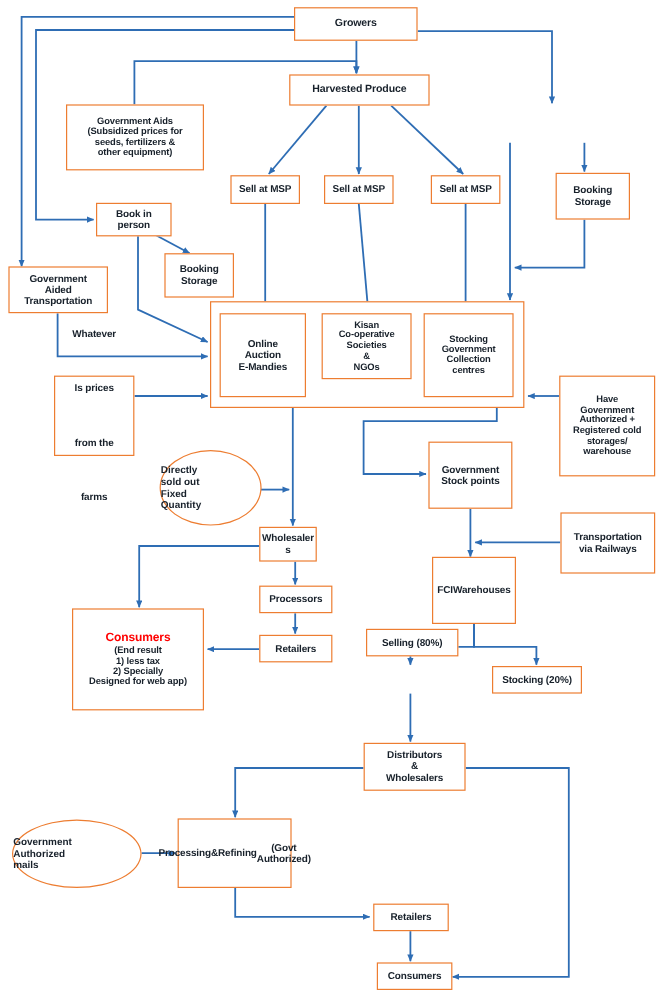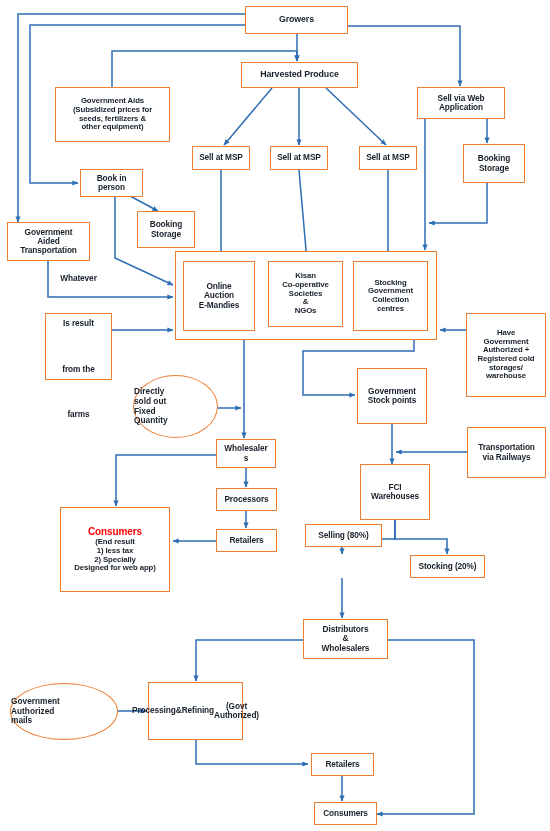--- a/index.html
+++ b/index.html
@@ -137,54 +137,50 @@
   </div>
 
   <div class="node f8" style="left:7px;top:222px;width:83px;height:39px;flex-direction:column;">
     <span>Government</span>
     <span>Aided</span>
     <span>Transportation</span>
   </div>
 
   <div class="node f8" style="left:45px;top:313px;width:67px;height:67px;flex-direction:column;gap:36px;">
     <span>Whatever</span>
-    <span>Is result</span>
+    <span>Is prices</span>
     <span>from the</span>
     <span>farms</span>
   </div>
 
   <div class="node f8" style="left:192px;top:146px;width:58px;height:24px;">
     <span>Sell at MSP</span>
   </div>
   <div class="node f8" style="left:270px;top:146px;width:58px;height:24px;">
     <span>Sell at MSP</span>
   </div>
   <div class="node f8" style="left:359px;top:146px;width:58px;height:24px;">
     <span>Sell at MSP</span>
   </div>
 
-  <div class="node f8" style="left:417px;top:87px;width:88px;height:32px;flex-direction:column;">
-    <span>Sell via Web</span>
-    <span>Application</span>
-  </div>
 
   <div class="node f8" style="left:463px;top:144px;width:62px;height:39px;flex-direction:column;">
     <span>Booking</span>
     <span>Storage</span>
   </div>
 
   <div class="grp" style="left:175px;top:251px;width:262px;height:89px;"></div>
 
   <div class="node f8" style="left:183px;top:261px;width:72px;height:70px;flex-direction:column;">
     <span>Online</span>
     <span>Auction</span>
     <span>E-Mandies</span>
   </div>
 
-  <div class="node f75" style="left:268px;top:261px;width:75px;height:66px;flex-direction:column;">
+  <div class="node f75" style="left:268px;top:261px;width:75px;height:55px;flex-direction:column;">
     <span>Kisan</span>
     <span>Co-operative</span>
     <span>Societies</span>
     <span>&amp;</span>
     <span>NGOs</span>
   </div>
 
   <div class="node f75" style="left:353px;top:261px;width:75px;height:70px;flex-direction:column;">
     <span>Stocking</span>
     <span>Government</span>
@@ -201,21 +197,21 @@
     <span>warehouse</span>
   </div>
 
   <div class="ell f8" style="left:133px;top:375px;width:85px;height:63px;flex-direction:column;">
     <span>Directly</span>
     <span>sold out</span>
     <span>Fixed</span>
     <span>Quantity</span>
   </div>
 
-  <div class="node f8" style="left:216px;top:439px;width:60px;height:29px;flex-direction:column;">
+  <div class="node f8" style="left:216px;top:439px;width:48px;height:29px;flex-direction:column;">
     <span>Wholesaler</span>
     <span>s</span>
   </div>
 
   <div class="node f8" style="left:216px;top:488px;width:61px;height:23px;">
     <span>Processors</span>
   </div>
 
   <div class="node f8" style="left:216px;top:529px;width:61px;height:23px;">
     <span>Retailers</span>
@@ -232,21 +228,21 @@
   <div class="node f8" style="left:357px;top:368px;width:70px;height:56px;flex-direction:column;">
     <span>Government</span>
     <span>Stock points</span>
   </div>
 
   <div class="node f8" style="left:467px;top:427px;width:79px;height:51px;flex-direction:column;">
     <span>Transportation</span>
     <span>via Railways</span>
   </div>
 
-  <div class="node f8" style="left:360px;top:464px;width:70px;height:56px;flex-direction:column;">
+  <div class="node f8" style="left:360px;top:464px;width:70px;height:56px;flex-direction:row;">
     <span>FCI</span>
     <span>Warehouses</span>
   </div>
 
   <div class="node f8" style="left:305px;top:524px;width:77px;height:23px;">
     <span>Selling (80%)</span>
   </div>
 
   <div class="node f8" style="left:410px;top:555px;width:75px;height:23px;">
     <span>Stocking (20%)</span>

